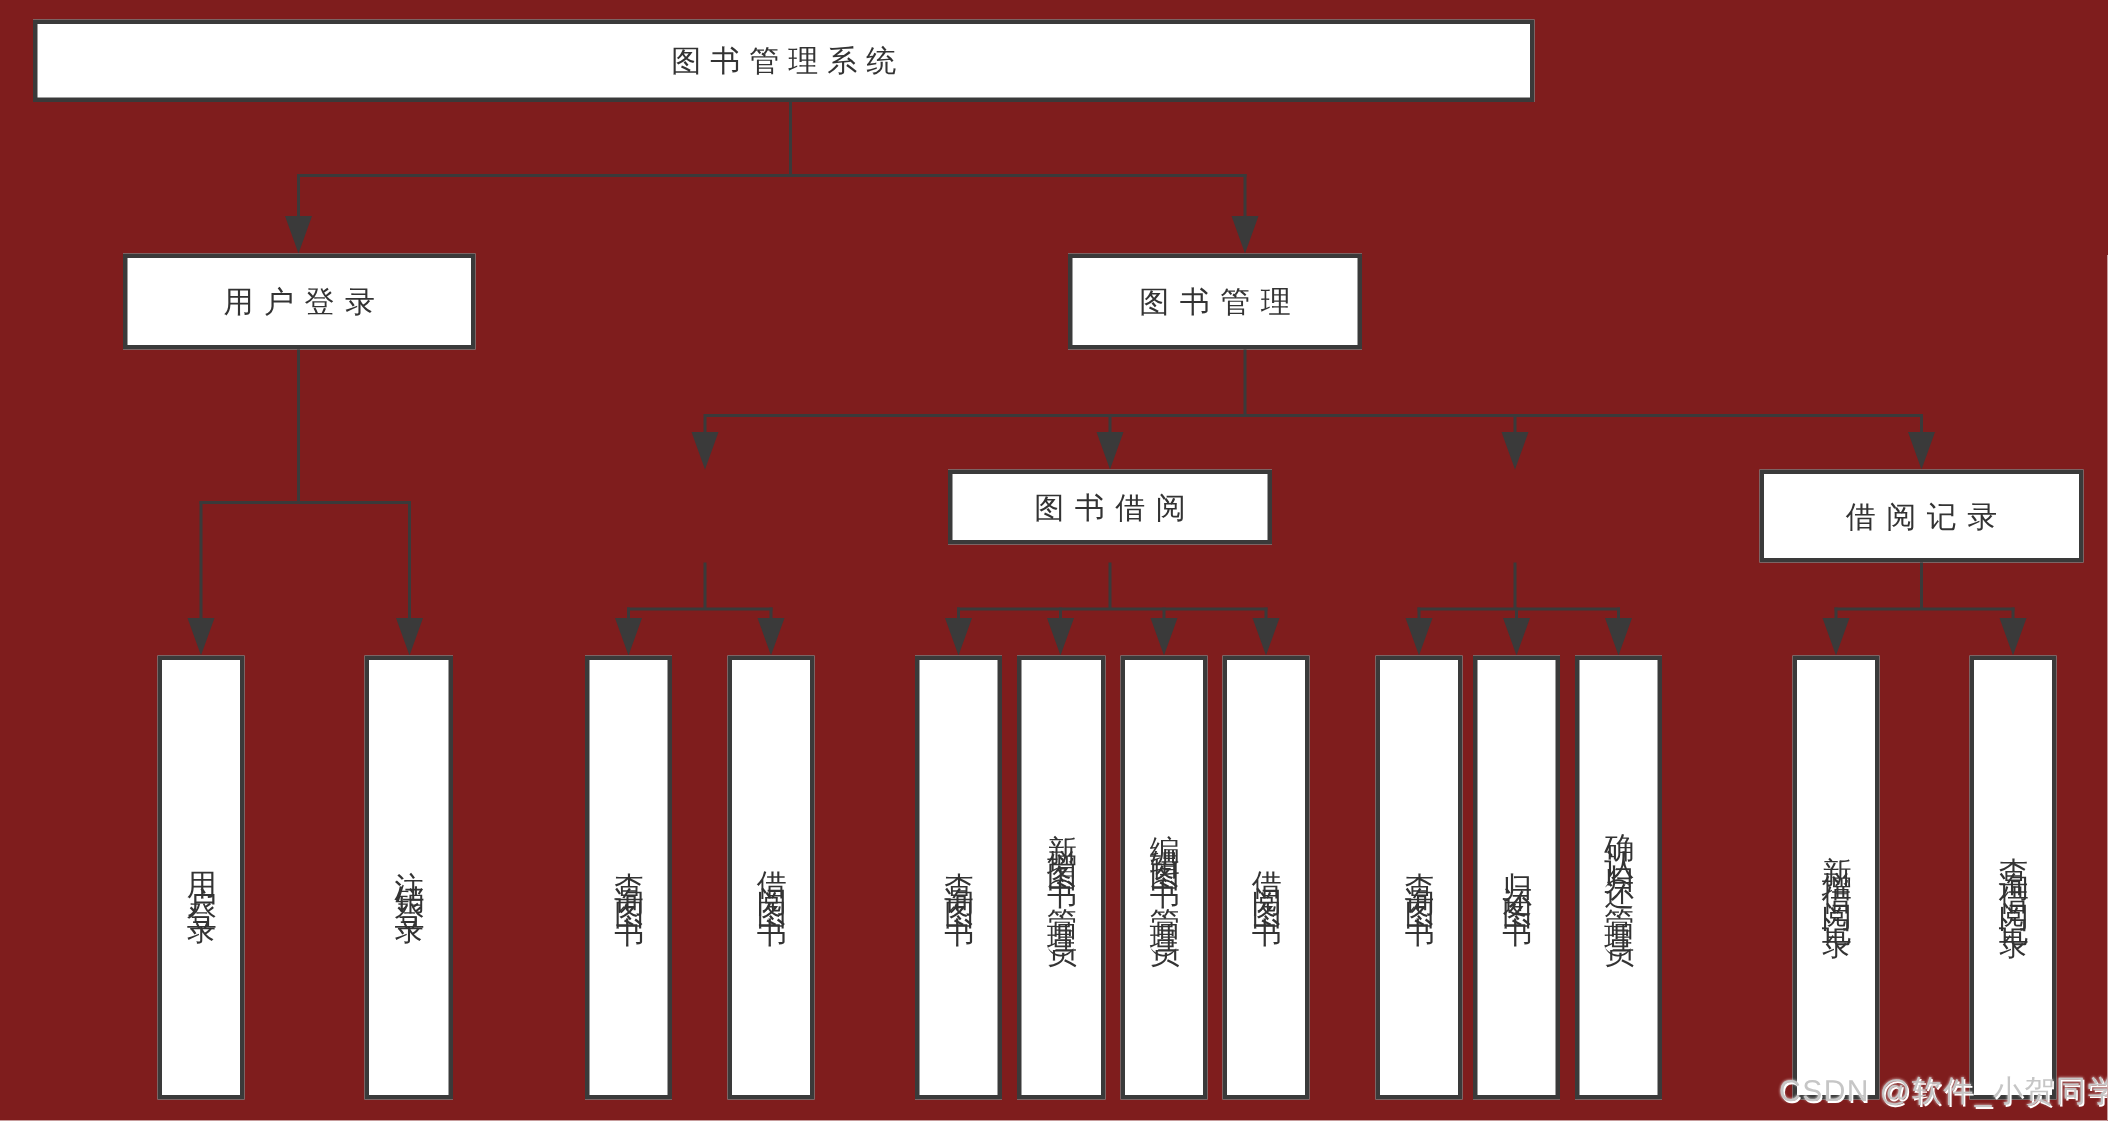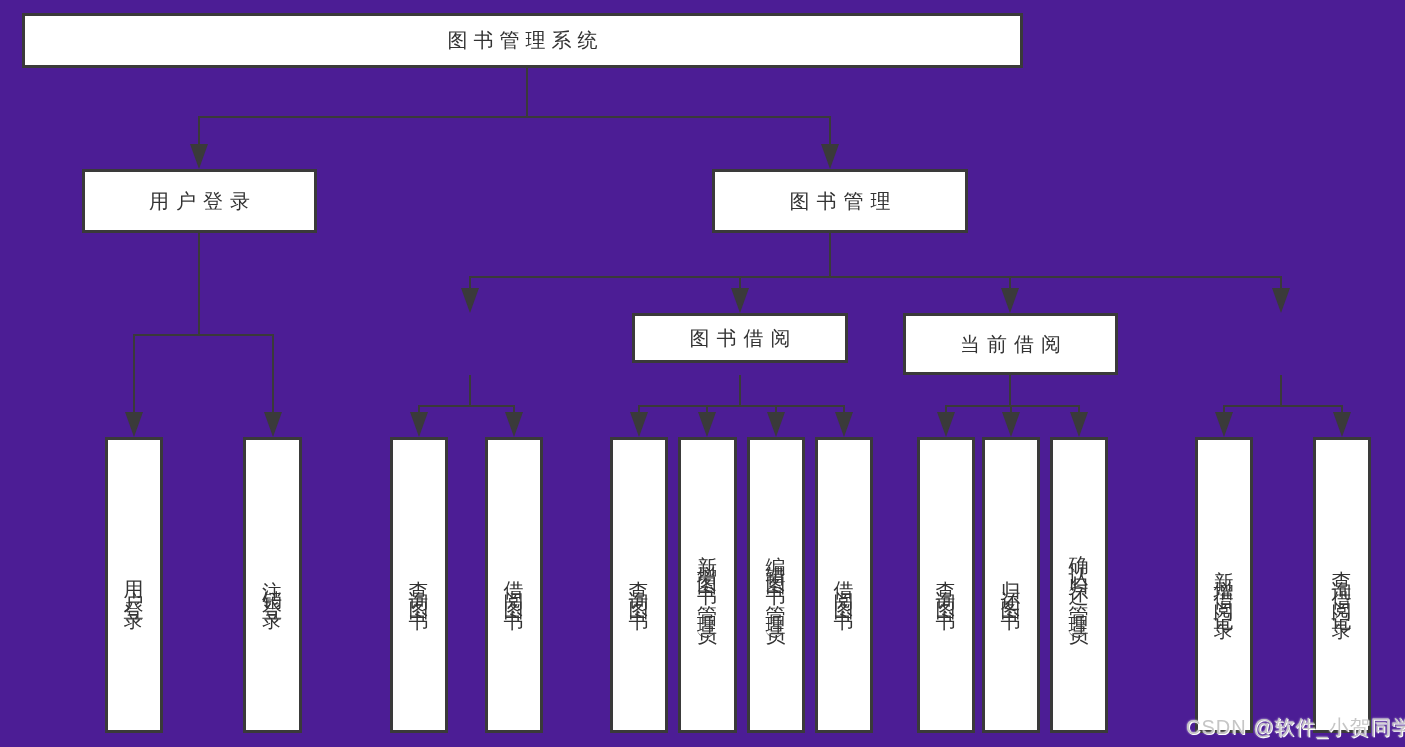--- a/index.html
+++ b/index.html
@@ -1,19 +1,19 @@
 <!DOCTYPE html>
 <html><head>
 <meta charset="utf-8">
 <style>
   html,body{margin:0;padding:0;background:#ffffff;}
   #stage{
     position:relative;
     width:1405px;height:747px;
-    background:#4c1d95;
+    background:#7f1d1d;
     font-family:"Liberation Sans",sans-serif;
     overflow:hidden;
   }
   .box{
     position:absolute;
     box-sizing:border-box;
     border:3px solid #3a3a3a;
     background:#ffffff;
     display:flex;
     align-items:center;
@@ -59,42 +59,42 @@
   <div class="box root-label" style="left:22px;top:13px;width:1001px;height:55px;">图书管理系统</div>
 
   <div class="vl" style="left:526px;top:68px;height:50px;"></div>
   <div class="hl" style="left:199px;top:116px;width:632px;"></div>
   <div class="vl" style="left:198px;top:116px;height:32px;"></div>
   <div class="ah" style="left:190px;top:144px;"></div>
   <div class="vl" style="left:829px;top:116px;height:32px;"></div>
   <div class="ah" style="left:821px;top:144px;"></div>
 
   <div class="box h-label" style="left:82px;top:169px;width:235px;height:64px;">用户登录</div>
-  <div class="box h-label" style="left:712px;top:169px;width:256px;height:64px;">图书管理</div>
+  <div class="box h-label" style="left:712px;top:169px;width:196px;height:64px;">图书管理</div>
 
   <div class="vl" style="left:198px;top:233px;height:103px;"></div>
   <div class="hl" style="left:133px;top:334px;width:141px;"></div>
   <div class="vl" style="left:133px;top:334px;height:80px;"></div>
   <div class="ah" style="left:125px;top:412px;"></div>
   <div class="vl" style="left:272px;top:334px;height:80px;"></div>
   <div class="ah" style="left:264px;top:412px;"></div>
 
   <div class="vl" style="left:829px;top:233px;height:45px;"></div>
   <div class="hl" style="left:470px;top:276px;width:812px;"></div>
   <div class="vl" style="left:469px;top:276px;height:14px;"></div>
   <div class="ah" style="left:461px;top:288px;"></div>
   <div class="vl" style="left:739px;top:276px;height:14px;"></div>
   <div class="ah" style="left:731px;top:288px;"></div>
   <div class="vl" style="left:1009px;top:276px;height:14px;"></div>
   <div class="ah" style="left:1001px;top:288px;"></div>
   <div class="vl" style="left:1280px;top:276px;height:14px;"></div>
   <div class="ah" style="left:1272px;top:288px;"></div>
 
   <div class="box h-label" style="left:632px;top:313px;width:216px;height:50px;">图书借阅</div>
-  <div class="box h-label" style="left:903px;top:313px;width:215px;height:62px;">当前借阅</div>
+  <div class="box h-label" style="left:1173px;top:313px;width:216px;height:62px;">借阅记录</div>
 
   <div class="vl" style="left:469px;top:375px;height:31px;"></div>
   <div class="hl" style="left:418px;top:405px;width:97px;"></div>
   <div class="vl" style="left:418px;top:405px;height:10px;"></div>
   <div class="ah" style="left:410px;top:412px;"></div>
   <div class="vl" style="left:513px;top:405px;height:10px;"></div>
   <div class="ah" style="left:505px;top:412px;"></div>
 
   <div class="vl" style="left:739px;top:375px;height:31px;"></div>
   <div class="hl" style="left:638px;top:405px;width:207px;"></div>

